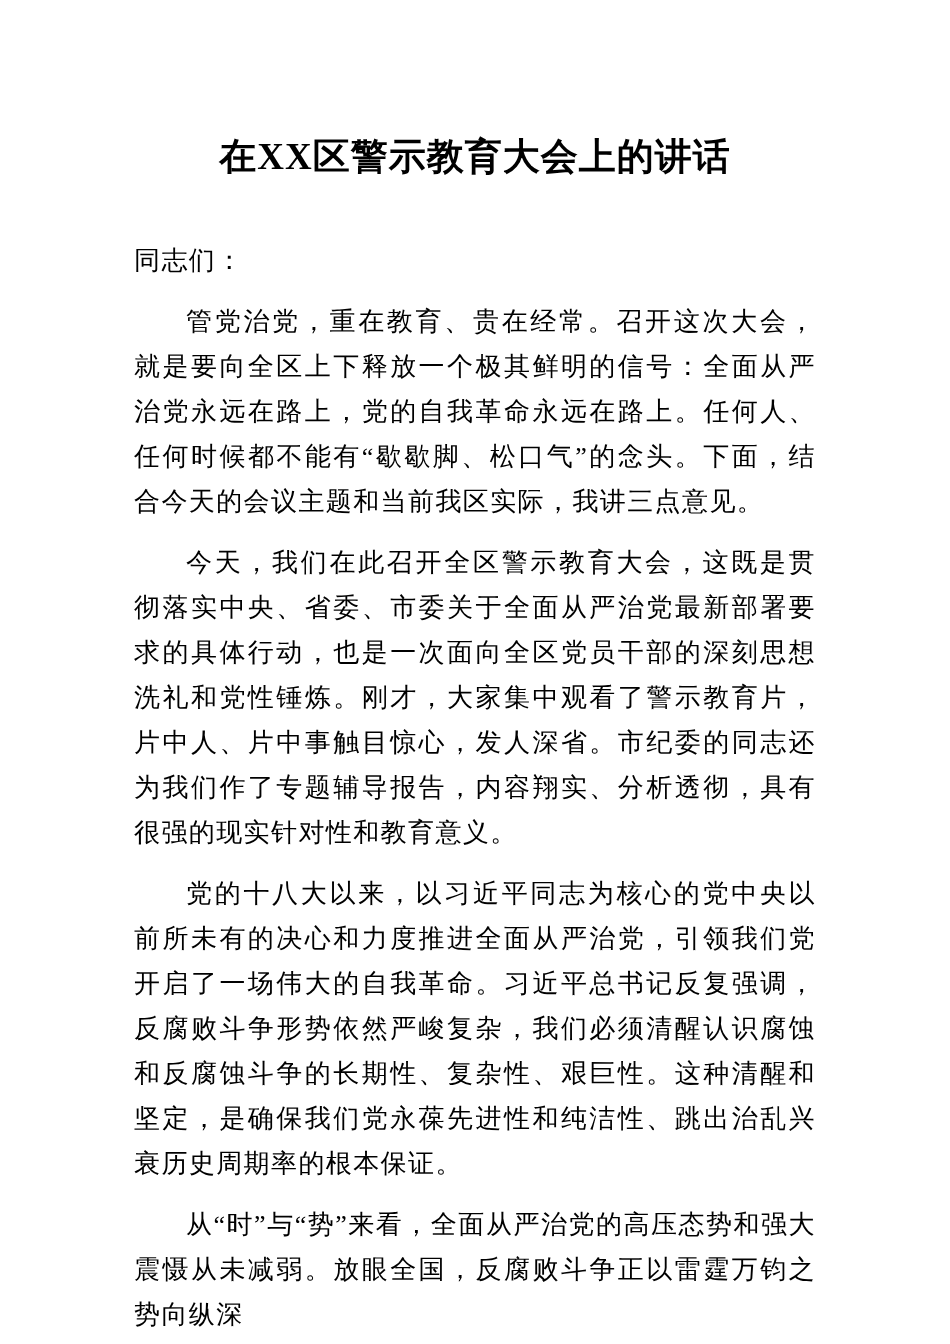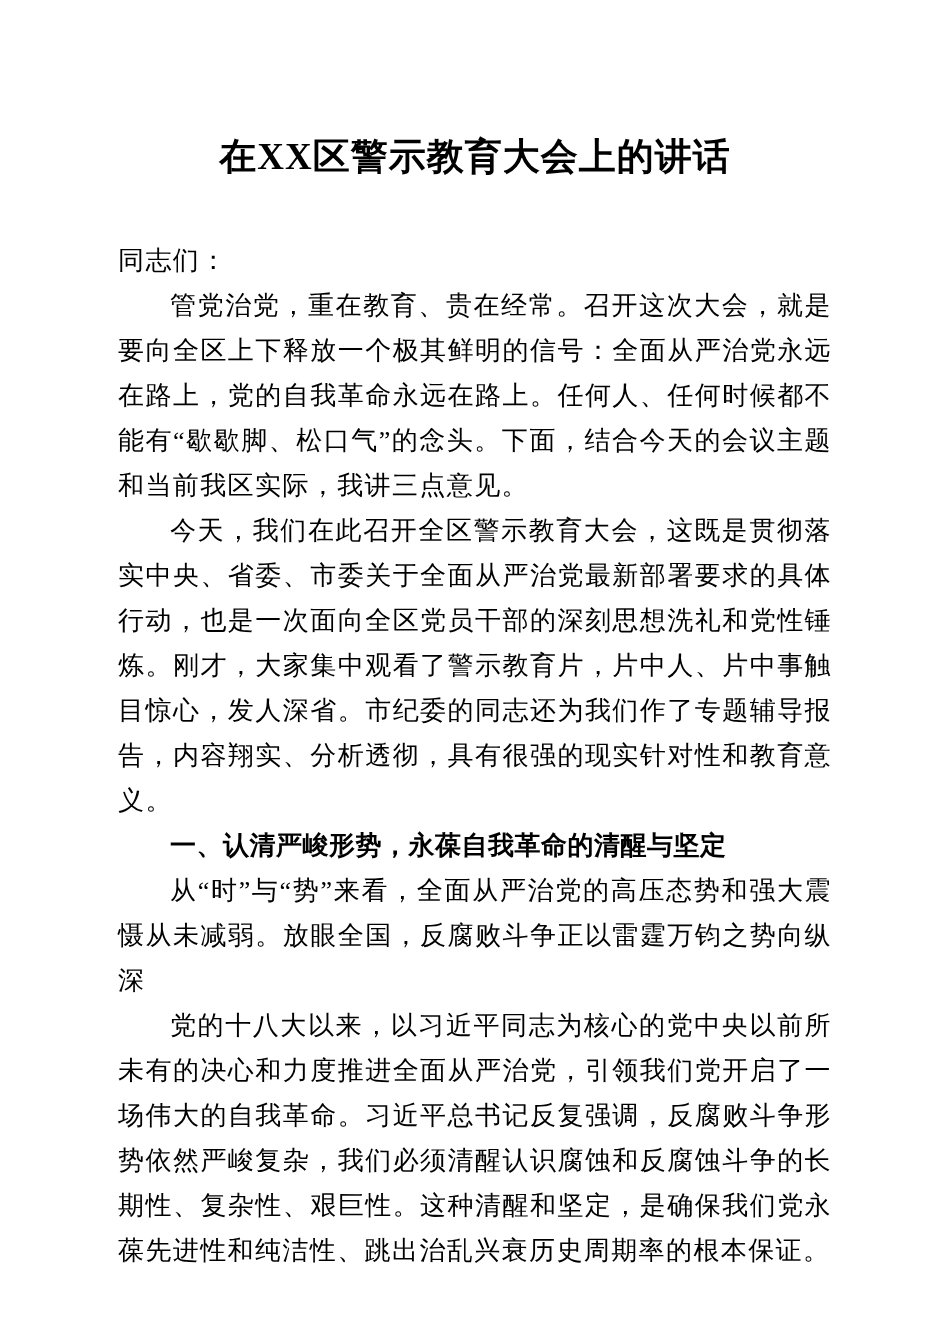--- a/index.html
+++ b/index.html
@@ -29,21 +29,21 @@
   }
   .doc-body {
     font-family: "Liberation Serif", "DejaVu Serif", serif;
     font-size: 26px;
     line-height: 45px;
     letter-spacing: 1.4px;
     text-align: justify;
     color: #000000;
   }
   .doc-body p {
-    margin: 0;
+    margin: 16px;
     padding: 0;
   }
   p.salutation {
     text-indent: 0;
   }
   p.para {
     text-indent: 2em;
   }
   p.section-heading {
     text-indent: 2em;
@@ -58,19 +58,18 @@
 <div class="page">
   <h1 class="doc-title">在XX区警示教育大会上的讲话</h1>
 
   <div class="doc-body">
     <p class="salutation">同志们：</p>
 
     <p class="para">管党治党，重在教育、贵在经常。召开这次大会，就是要向全区上下释放一个极其鲜明的信号：全面从严治党永远在路上，党的自我革命永远在路上。任何人、任何时候都不能有“歇歇脚、松口气”的念头。下面，结合今天的会议主题和当前我区实际，我讲三点意见。</p>
 
     <p class="para">今天，我们在此召开全区警示教育大会，这既是贯彻落实中央、省委、市委关于全面从严治党最新部署要求的具体行动，也是一次面向全区党员干部的深刻思想洗礼和党性锤炼。刚才，大家集中观看了警示教育片，片中人、片中事触目惊心，发人深省。市纪委的同志还为我们作了专题辅导报告，内容翔实、分析透彻，具有很强的现实针对性和教育意义。</p>
 
-    <p class="section-heading">一、认清严峻形势，永葆自我革命的清醒与坚定</p>
+
+    <p class="para">党的十八大以来，以习近平同志为核心的党中央以前所未有的决心和力度推进全面从严治党，引领我们党开启了一场伟大的自我革命。习近平总书记反复强调，反腐败斗争形势依然严峻复杂，我们必须清醒认识腐蚀和反腐蚀斗争的长期性、复杂性、艰巨性。这种清醒和坚定，是确保我们党永葆先进性和纯洁性、跳出治乱兴衰历史周期率的根本保证。</p>
 
     <p class="para">从“时”与“势”来看，全面从严治党的高压态势和强大震慑从未减弱。放眼全国，反腐败斗争正以雷霆万钧之势向纵深</p>
-
-    <p class="para">党的十八大以来，以习近平同志为核心的党中央以前所未有的决心和力度推进全面从严治党，引领我们党开启了一场伟大的自我革命。习近平总书记反复强调，反腐败斗争形势依然严峻复杂，我们必须清醒认识腐蚀和反腐蚀斗争的长期性、复杂性、艰巨性。这种清醒和坚定，是确保我们党永葆先进性和纯洁性、跳出治乱兴衰历史周期率的根本保证。</p>
   </div>
 </div>
 
 </body></html>

